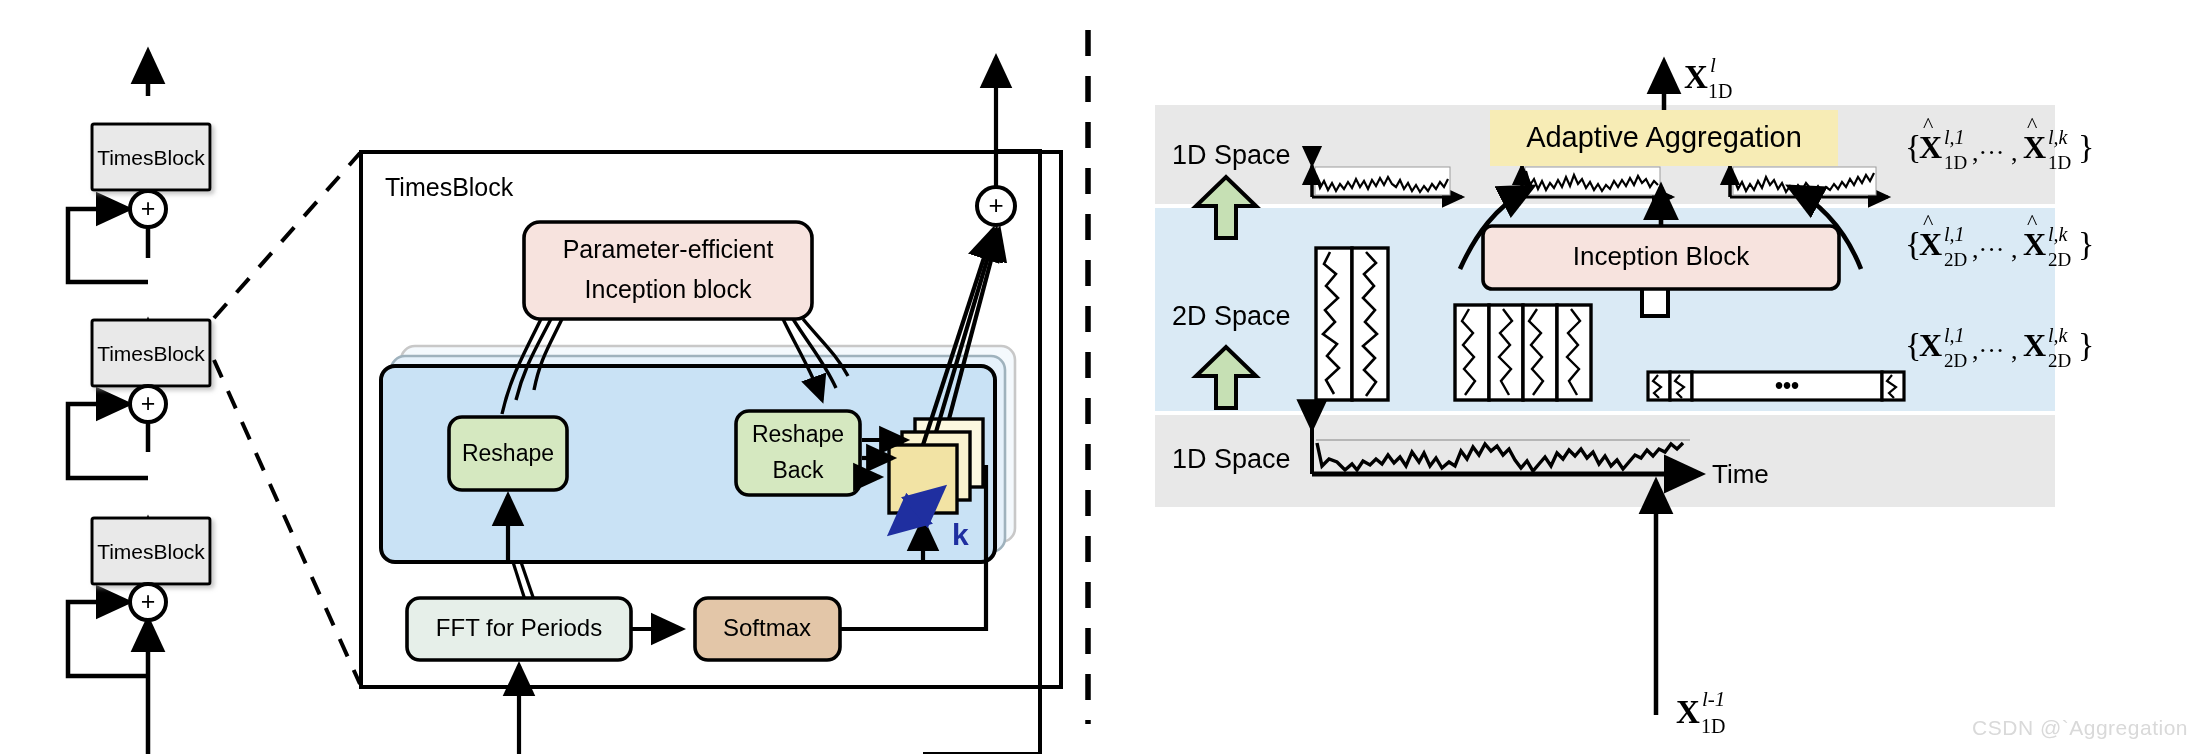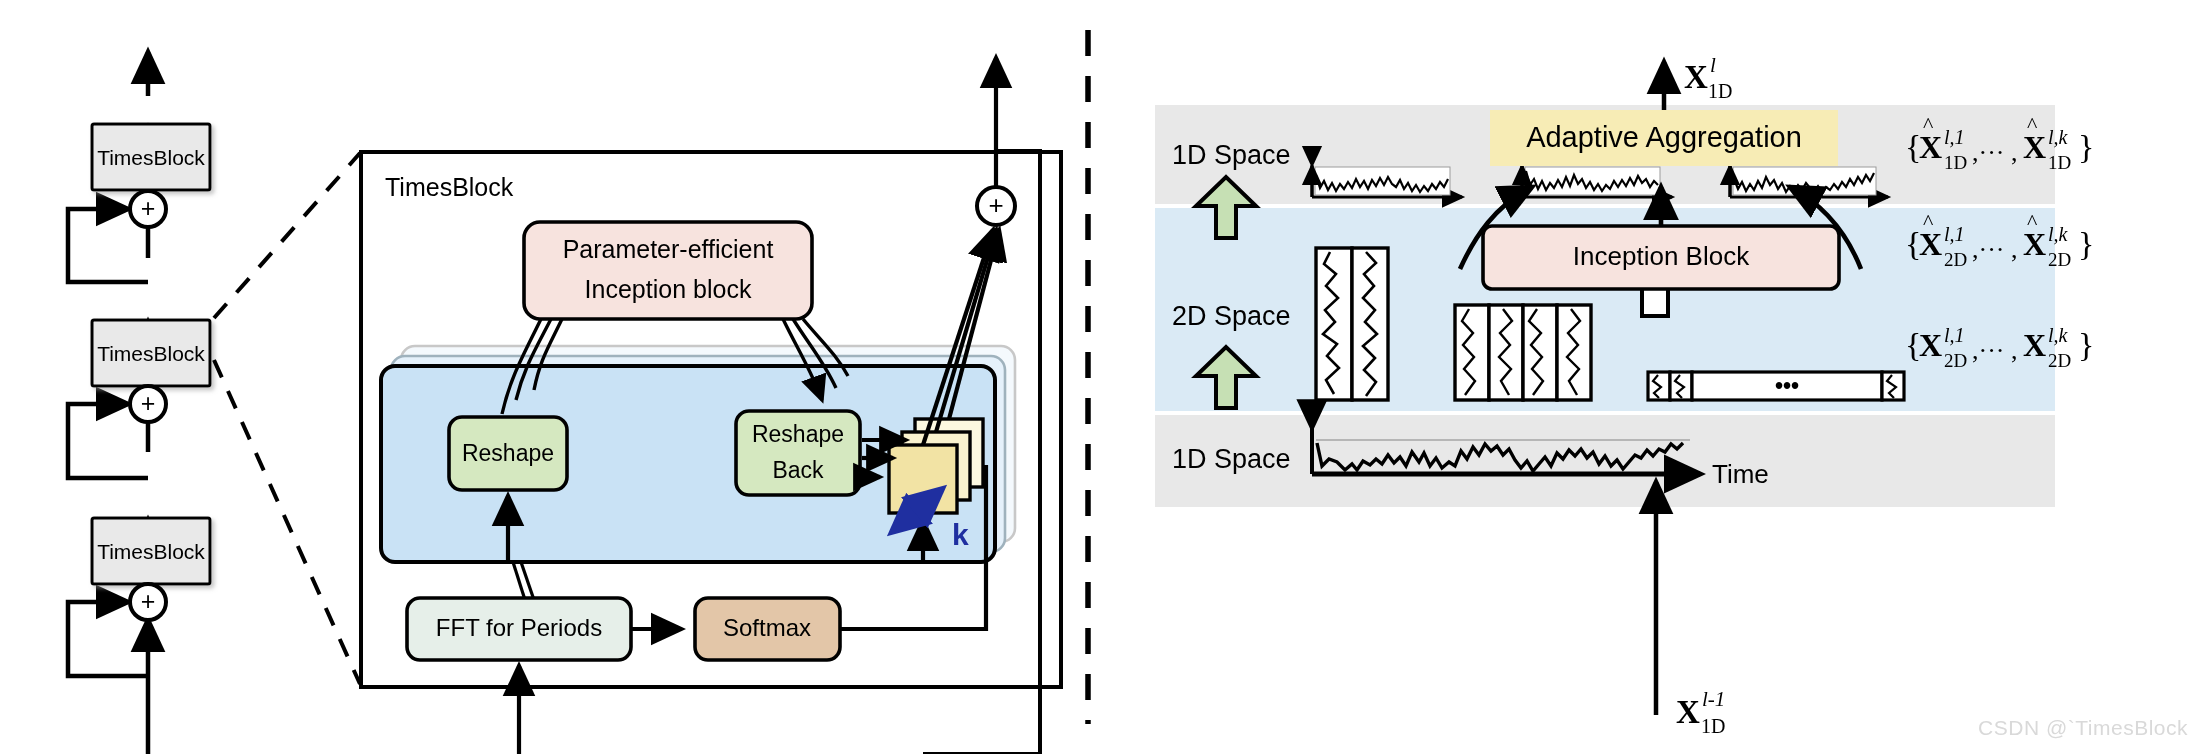--- a/index.html
+++ b/index.html
@@ -364,15 +364,15 @@
       <text class="mathser" x="1944" y="367" font-size="19">2D</text>
       <text class="mathser" x="1972" y="359" font-size="26">,··· ,</text>
       <text class="mathser" x="2023" y="356" font-size="32" font-weight="bold">X</text>
       <text class="mathser ital" x="2048" y="342" font-size="20">l,k</text>
       <text class="mathser" x="2048" y="367" font-size="19">2D</text>
       <text class="mathser" x="2078" y="356" font-size="34">}</text>
     </g>
   </g>
 </svg>
 
-<div class="watermark">CSDN @`TimesBlock</div>
+<div class="watermark">CSDN @`Aggregation</div>
 
 </div>
 
 </body></html>

